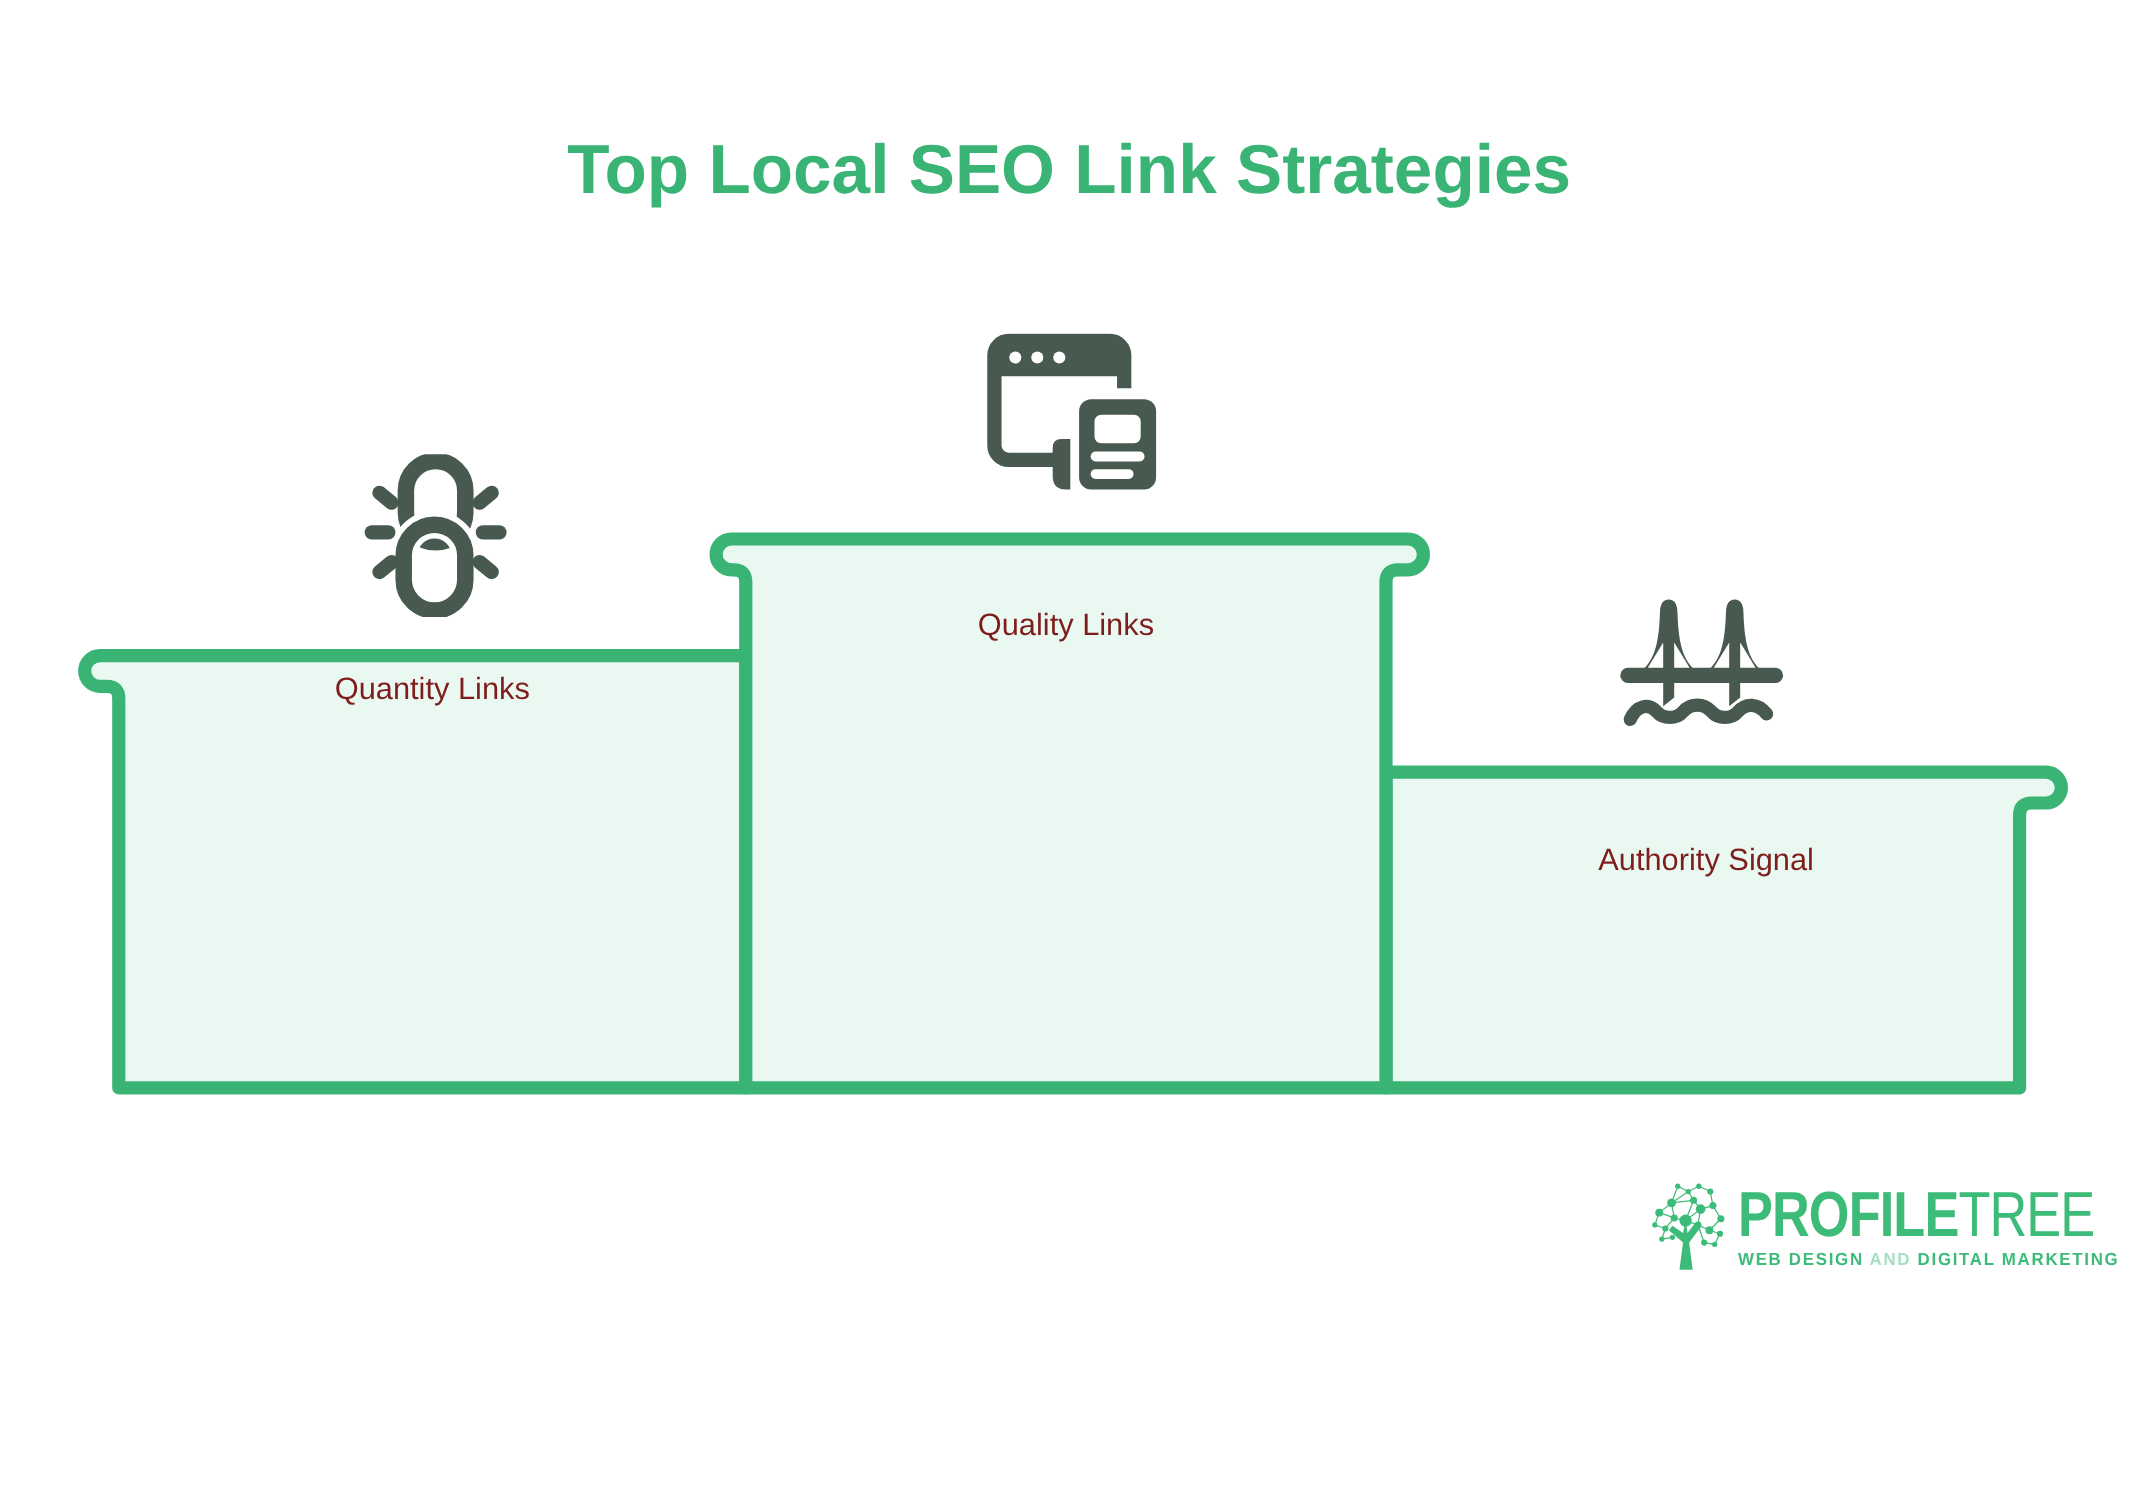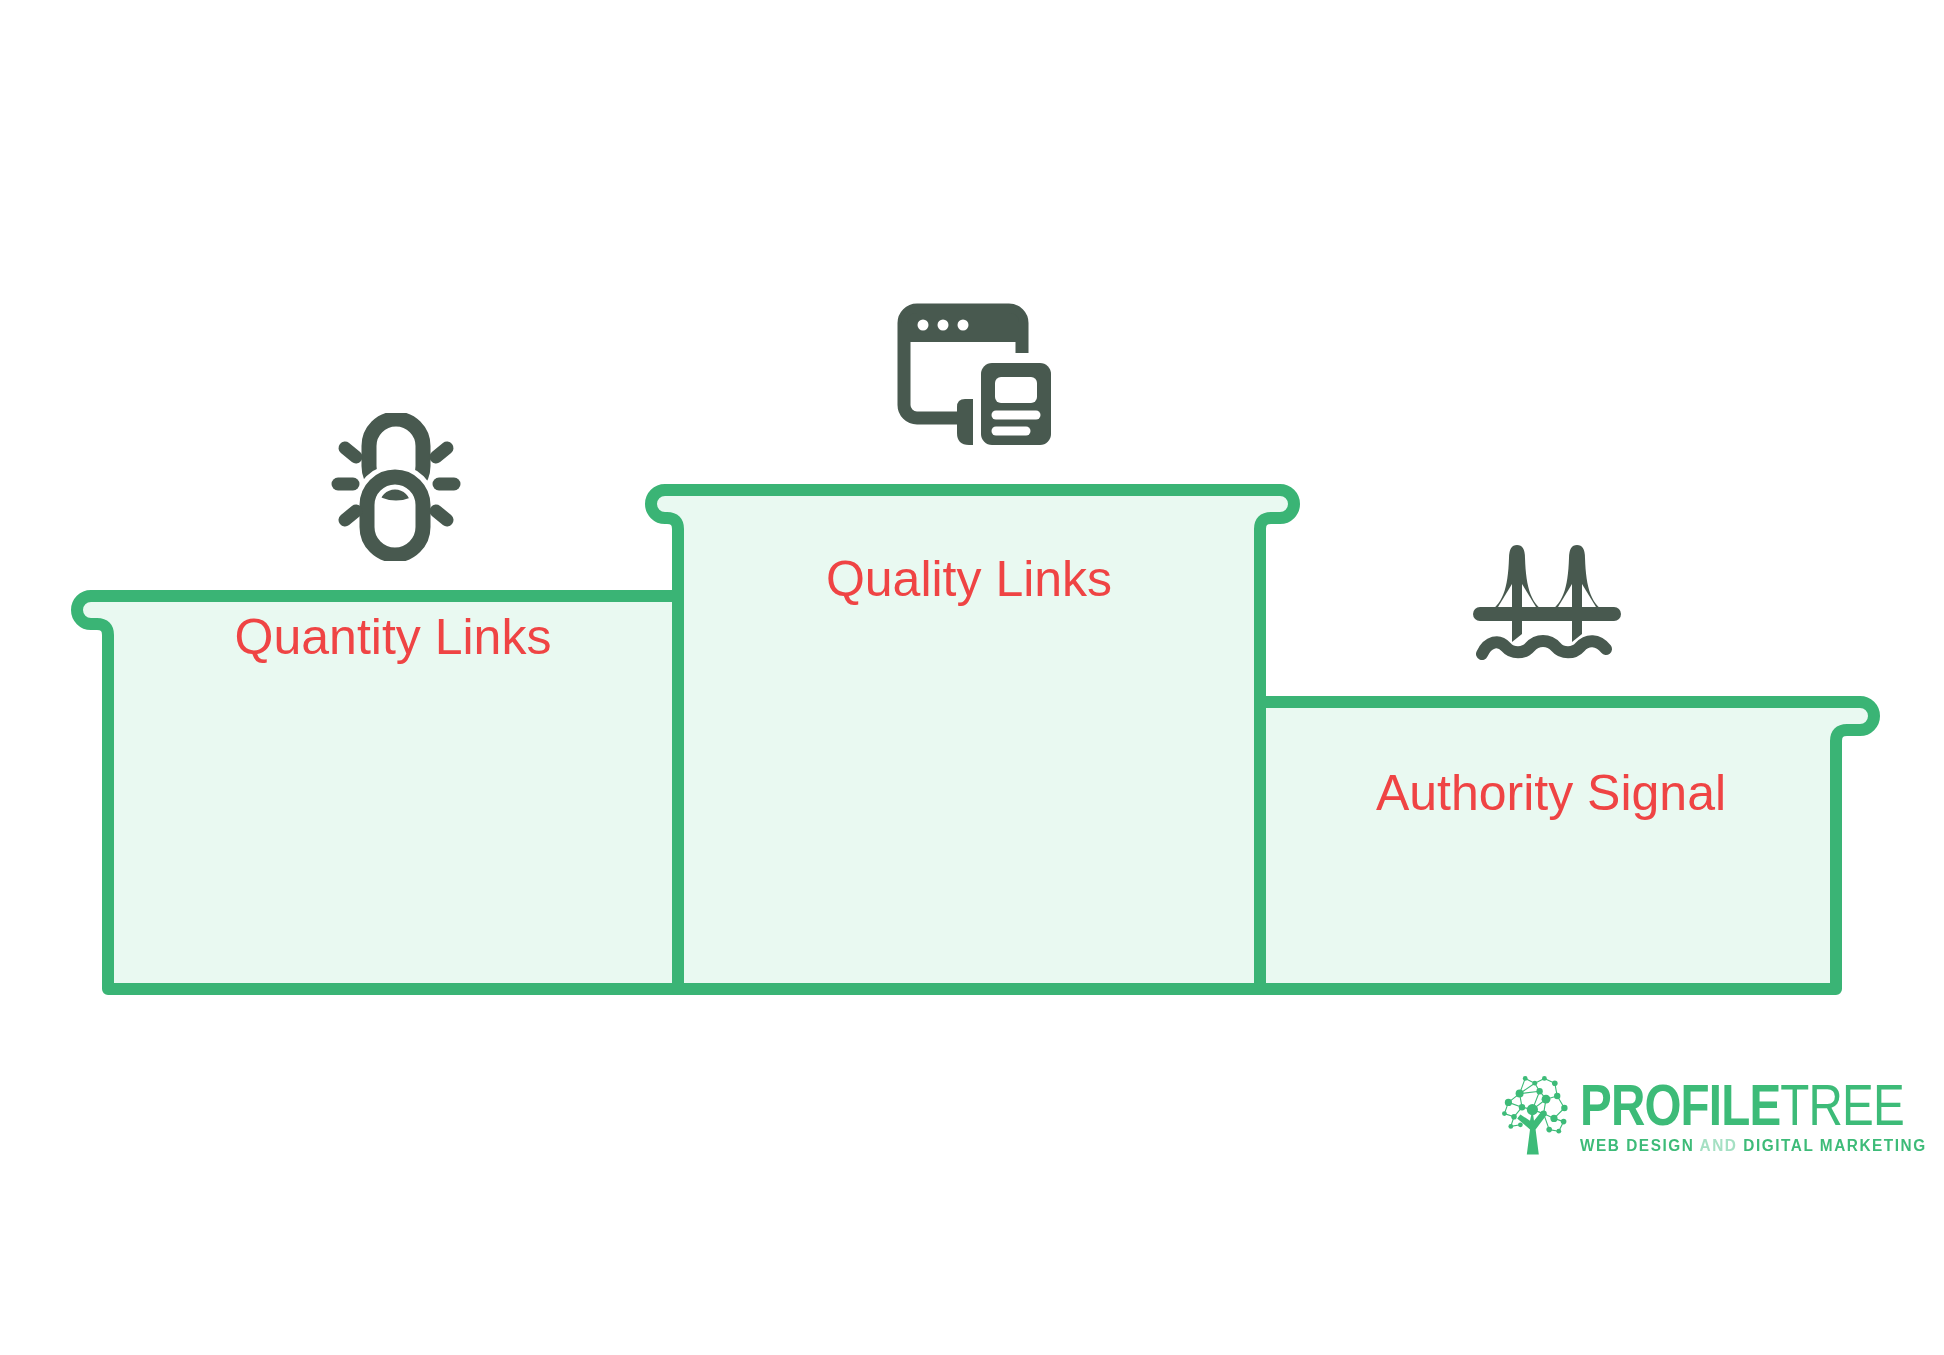--- a/index.html
+++ b/index.html
@@ -17,23 +17,23 @@
     font-size:63px;
     font-weight:bold;
     letter-spacing:0px;
     color:#3ab475;
   }
   .podium-svg{position:absolute;left:0;top:0;}
   .icon{position:absolute;}
   .podium-label{
     position:absolute;
     text-align:center;
-    font-size:50px;
+    font-size:28px;
     font-weight:400;
-    color:#ef4444;
+    color:#7f1d1d;
     line-height:1;
   }
   .label-quantity{left:108px;  width:570px; top:612px;}
   .label-quality {left:678px;  width:582px; top:554px;}
   .label-authority{left:1266px;width:570px; top:768px;}
   .logo{
     position:absolute;
     left:1498px; top:1068px;
     display:flex;
     align-items:flex-start;
@@ -62,20 +62,21 @@
     transform-origin:left top;
     white-space:nowrap;
   }
   .logo-tagline .and{color:#a5e0c3;}
 </style>
 </head>
 <body>
 
 <div id="canvas">
 
+  <div class="title">Top Local SEO Link Strategies</div>
 
   <svg class="podium-svg" width="1944" height="1355" viewBox="0 0 1944 1355">
     <g fill="#e9f9f1" stroke="#3ab475" stroke-width="12" stroke-linejoin="round">
 
       <path d="M 678 596 L 91 596 A 14 14 0 0 0 91 624 L 97 624 Q 108 624 108 635 L 108 989 L 678 989 Z"></path>
 
       <path d="M 1260 702 L 1860 702 A 14 14 0 0 1 1860 730 L 1847 730 Q 1836 730 1836 741 L 1836 989 L 1260 989 Z"></path>
 
       <path d="M 665 490 L 1280 490 A 14 14 0 0 1 1280 518 L 1271 518 Q 1260 518 1260 529 L 1260 989 L 678 989 L 678 529 Q 678 518 667 518 L 665 518 A 14 14 0 0 1 665 490 Z"></path>
     </g>

